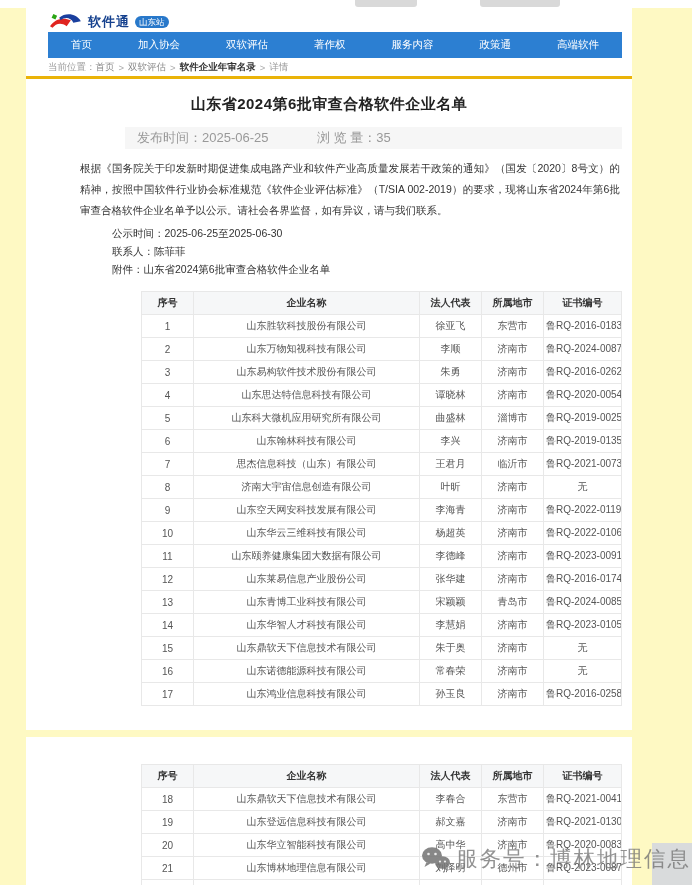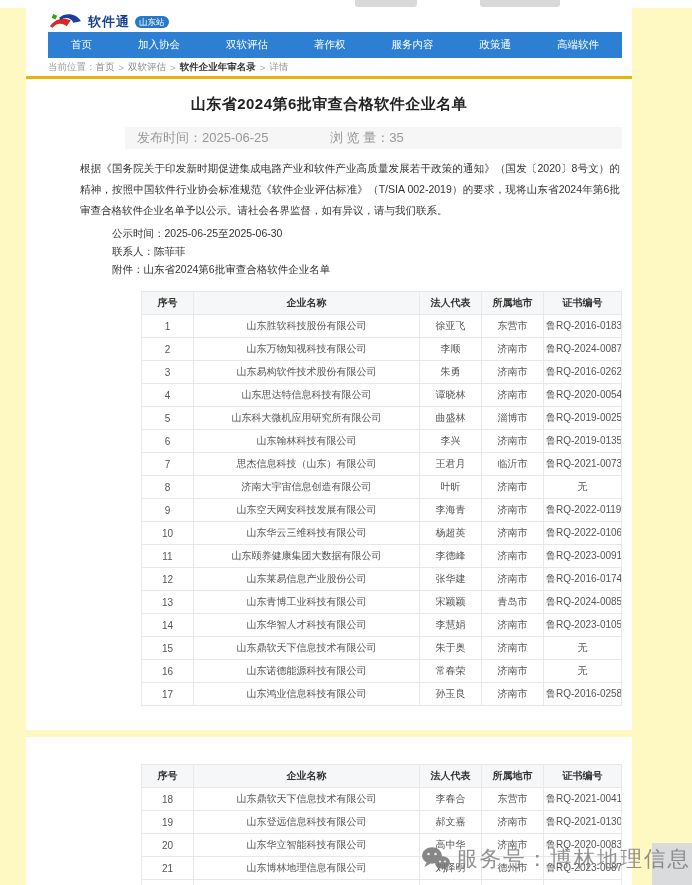--- a/index.html
+++ b/index.html
@@ -30,21 +30,21 @@
   .breadcrumb { height:21px; display:flex; align-items:center; padding-left:22px; font-size:9.5px; color:#999; border-bottom:3px solid #eab308; }
   .breadcrumb .sep { margin:0 4px; color:#aaa; }
   .breadcrumb .crumb { color:#888; cursor:pointer; }
   .breadcrumb .crumb.em { color:#333; font-weight:bold; }
   .breadcrumb .crumb.current { color:#999; cursor:default; }
 
   .title { margin-top:16px; text-align:center; font-size:15px; font-weight:bold; color:#222; letter-spacing:0.5px; }
 
   .meta-bar { position:relative; margin:13px 10px 0 99px; height:22px; background:#f6f6f6; font-size:13px; color:#999; line-height:22px;text-decoration:underline; }
   .meta-bar .pub { position:absolute; left:12px; }
-  .meta-bar .views { position:absolute; left:205px; }
+  .meta-bar .views { position:absolute; left:192px; }
 
   .body-text { margin:9px 12px 0 54px; font-size:10.5px; color:#333; line-height:21px; text-align:justify; }
   .info-lines { margin:3px 12px 0 86px; }
   .info-lines p { font-size:10.5px; color:#333; line-height:18px; }
   .info-lines p.attach { cursor:pointer; }
 
   
   table.ent { border-collapse:collapse; margin-left:115px; width:480px; table-layout:fixed; font-size:10px; color:#555; }
   .card1 table.ent { margin-top:13px; }
   .card2 table.ent { margin-top:27px; }

